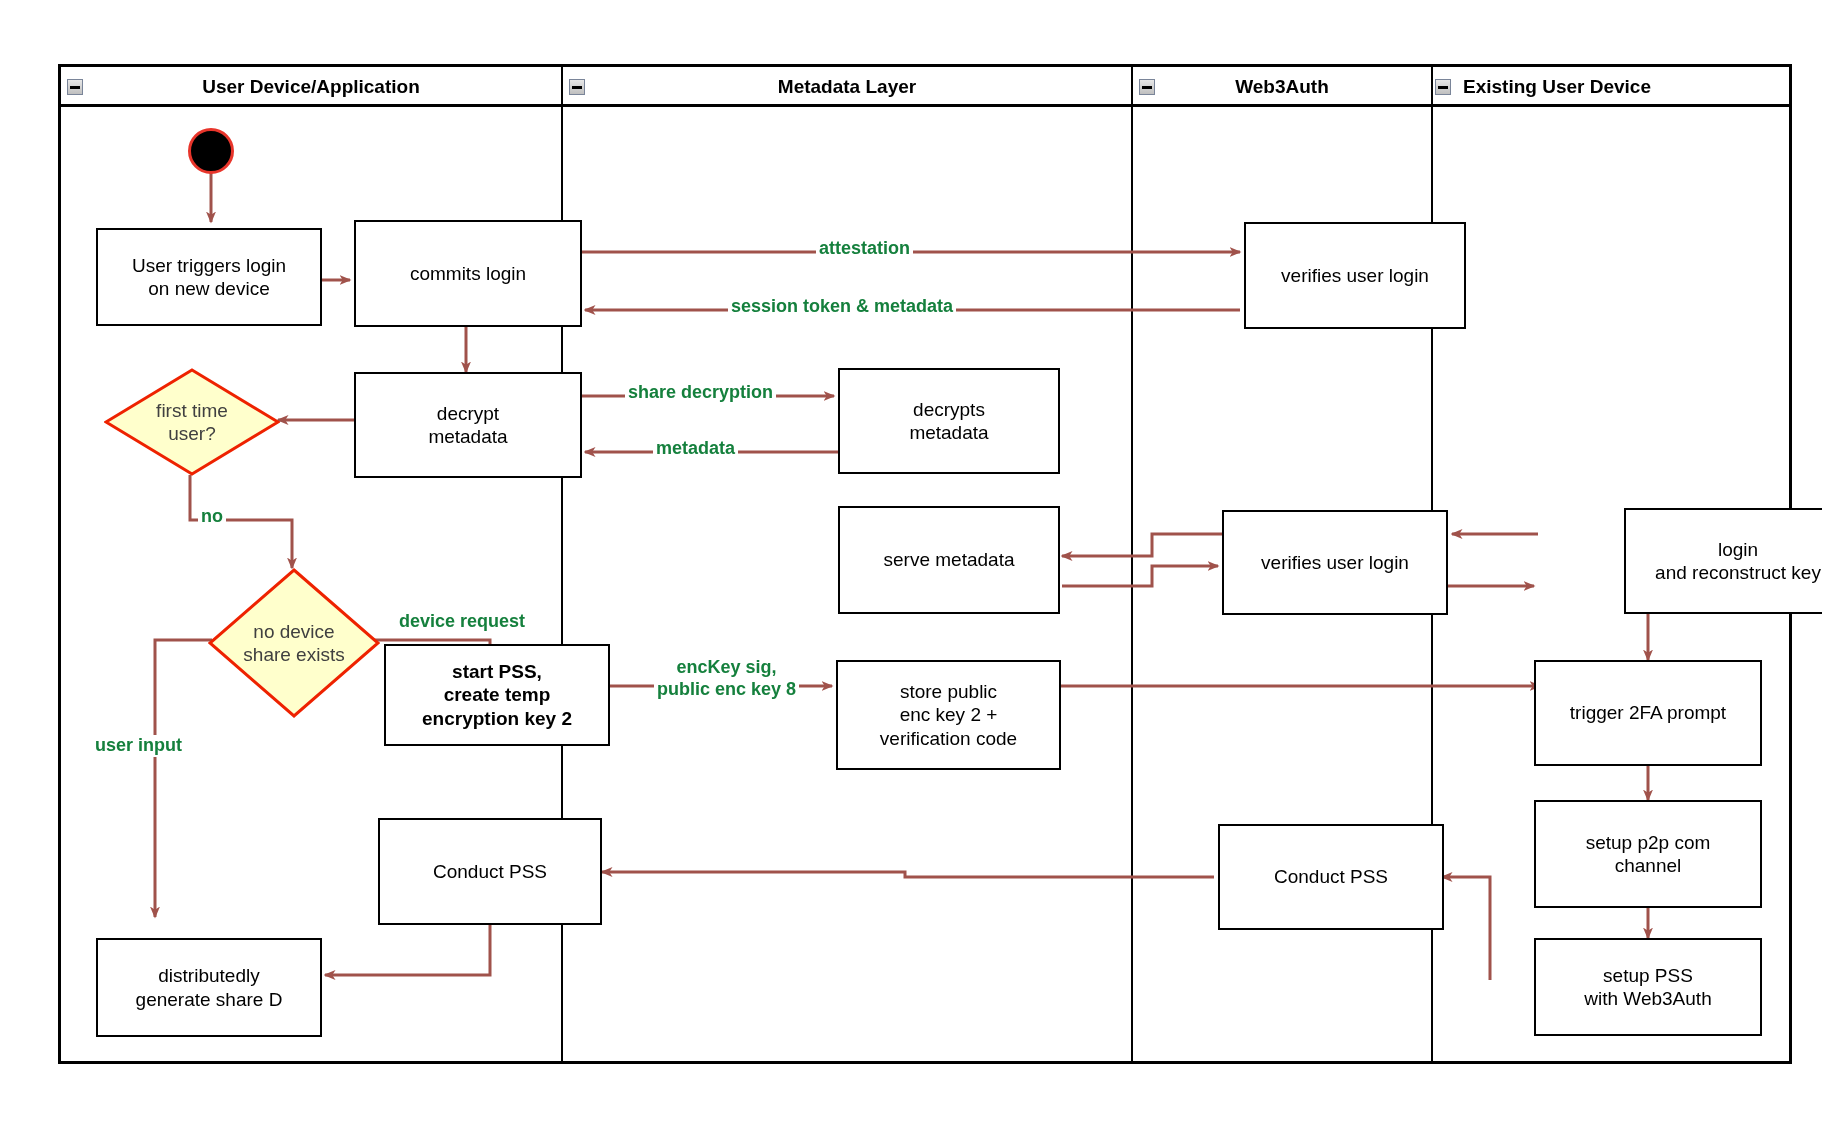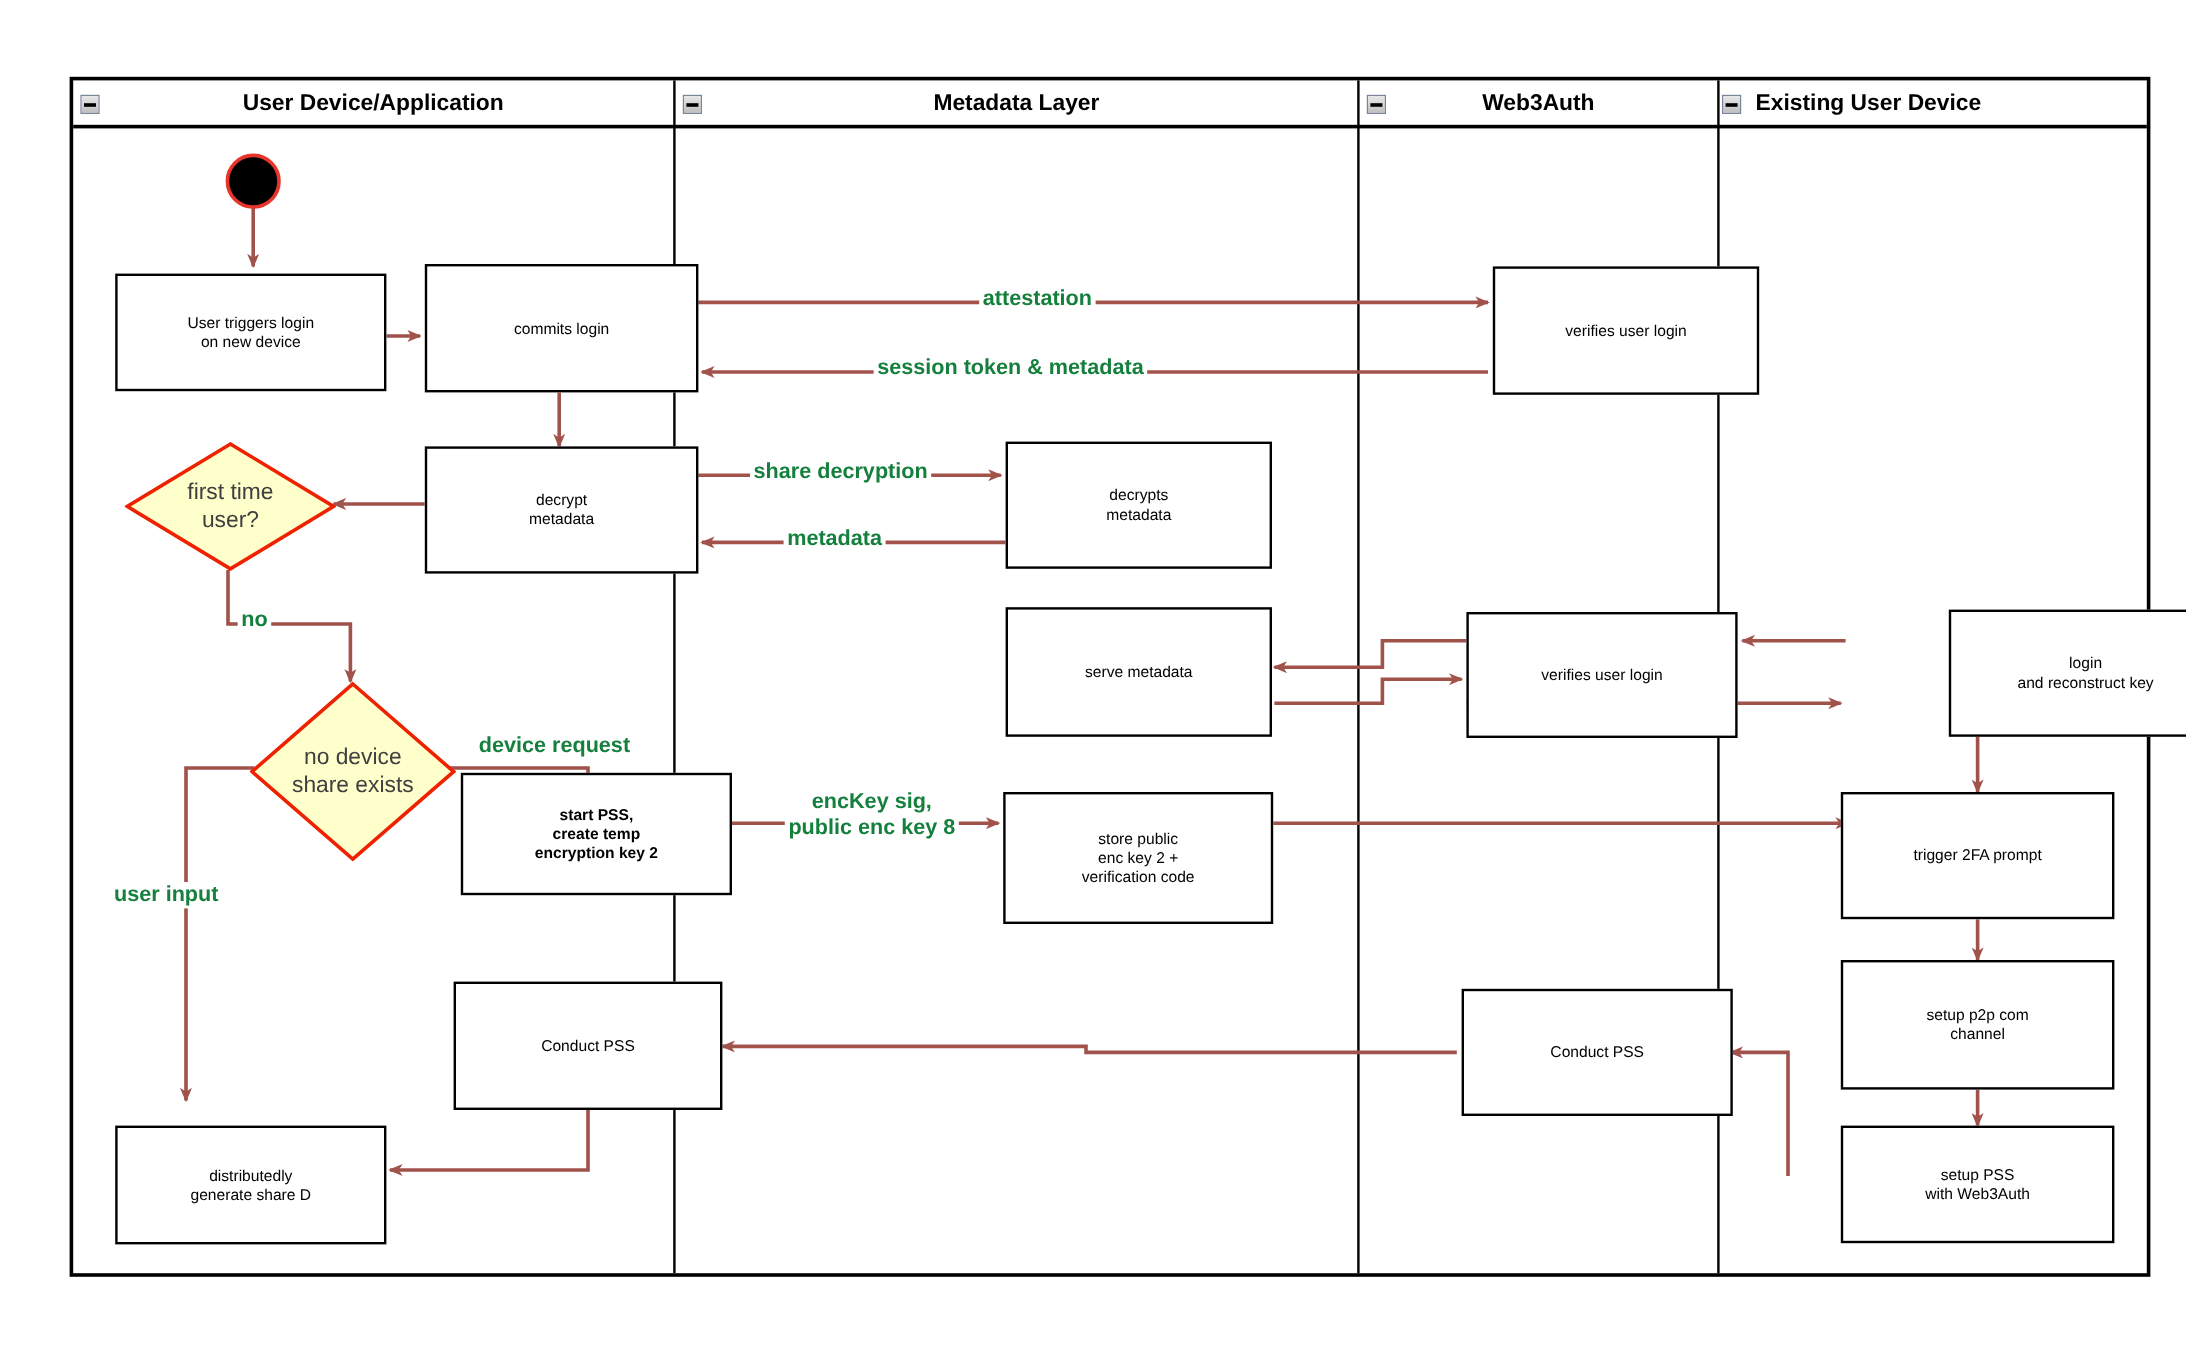--- a/index.html
+++ b/index.html
@@ -91,21 +91,21 @@
   
   .node {
     position: absolute;
     box-sizing: border-box;
     background: #ffffff;
     border: 2px solid #000000;
     display: flex;
     align-items: center;
     justify-content: center;
     text-align: center;
-    font-size: 13px;
+    font-size: 19px;
     color: #000;
     line-height: 1.22;
     padding: 2px 6px;
     white-space: pre-line;
   }
 
   .start-node {
     position: absolute;
     width: 46px;
     height: 46px;

